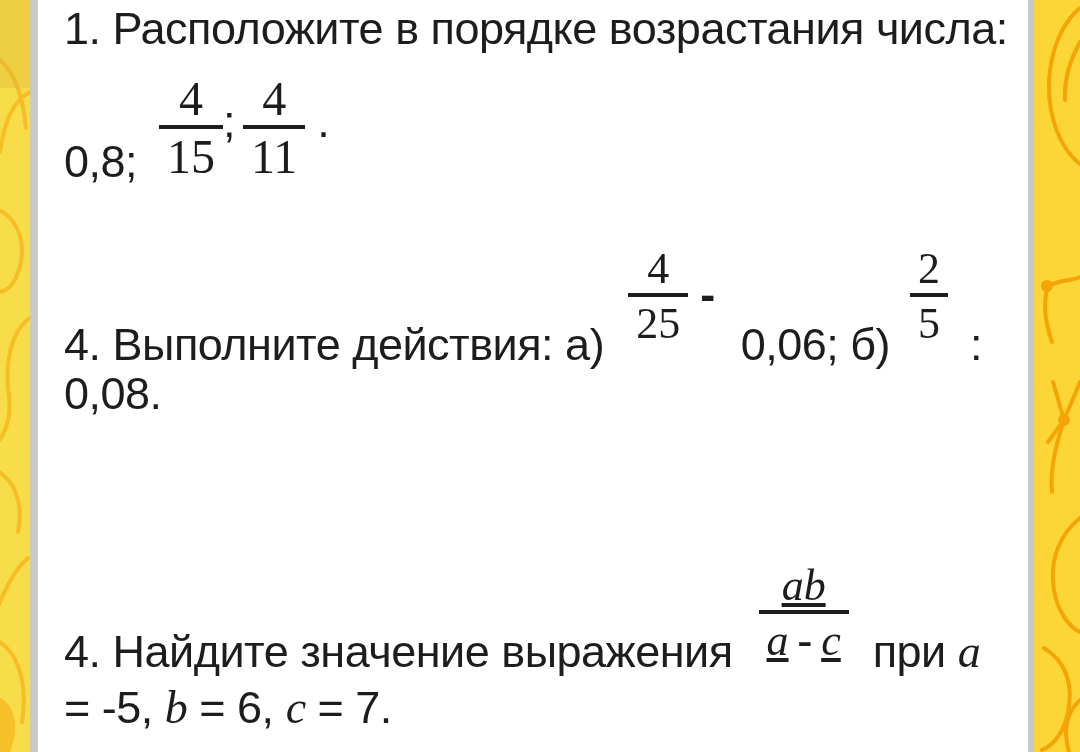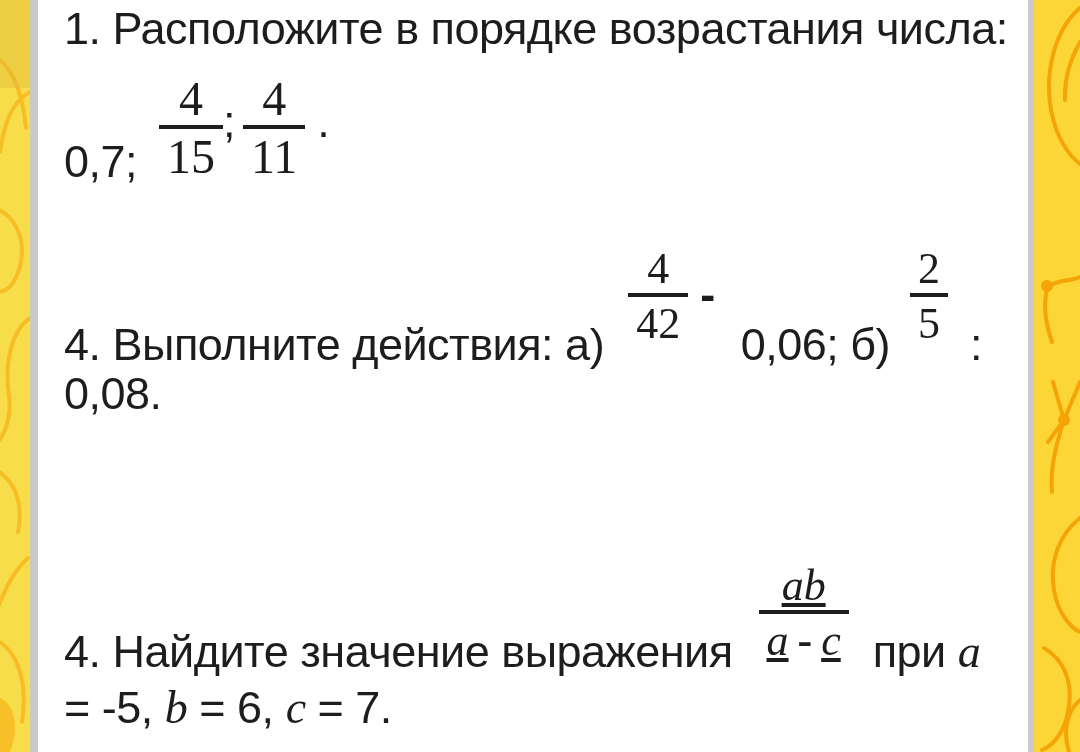--- a/index.html
+++ b/index.html
@@ -94,25 +94,25 @@
       <circle class="dotfill" cx="30" cy="420" r="6"></circle>
       <path d="M46,518 C26,534 15,560 20,590 C24,614 37,628 46,632"></path>
       <path d="M10,648 C30,660 40,682 34,712 C30,734 18,746 8,750"></path>
       <path d="M46,700 C32,712 29,732 35,752"></path>
     </g>
   </svg>
 
   <div class="row" style="top:4px">1. Расположите в порядке возрастания числа:</div>
 
   <div class="row" style="top:81px">
-    <span>0,7;</span><span class="frac f1 ml22"><span class="num">4</span><span class="den">15</span></span><span class="raised">;</span><span class="frac f1 ml8"><span class="num">4</span><span class="den">11</span></span><span class="raised ml12">.</span>
+    <span>0,8;</span><span class="frac f1 ml22"><span class="num">4</span><span class="den">15</span></span><span class="raised">;</span><span class="frac f1 ml8"><span class="num">4</span><span class="den">11</span></span><span class="raised ml12">.</span>
   </div>
 
   <div class="row" style="top:252px">
-    <span>4. Выполните действия: а)</span><span class="frac f2 ml24"><span class="num">4</span><span class="den">42</span></span><span class="minus-raised">-</span><span class="ml26">0,06; б)</span><span class="frac f2 ml20"><span class="num">2</span><span class="den">5</span></span><span class="ml22">:</span>
+    <span>4. Выполните действия: а)</span><span class="frac f2 ml24"><span class="num">4</span><span class="den">25</span></span><span class="minus-raised">-</span><span class="ml26">0,06; б)</span><span class="frac f2 ml20"><span class="num">2</span><span class="den">5</span></span><span class="ml22">:</span>
   </div>
   <div class="row" style="top:369px">0,08.</div>
 
 
   <div class="row" style="top:569px">
     <span>4. Найдите значение выражения</span><span class="frac f4 ml26"><span class="num">ab</span><span class="den"><span>a</span><span class="dmin">-</span><span>c</span></span></span><span class="ml24">при</span><span class="mvar ml12">a</span>
   </div>
   <div class="row" style="top:683px">
     <span>= -5, </span><span class="mvar">b</span><span> = 6, </span><span class="mvar">c</span><span> = 7.</span>
   </div>

